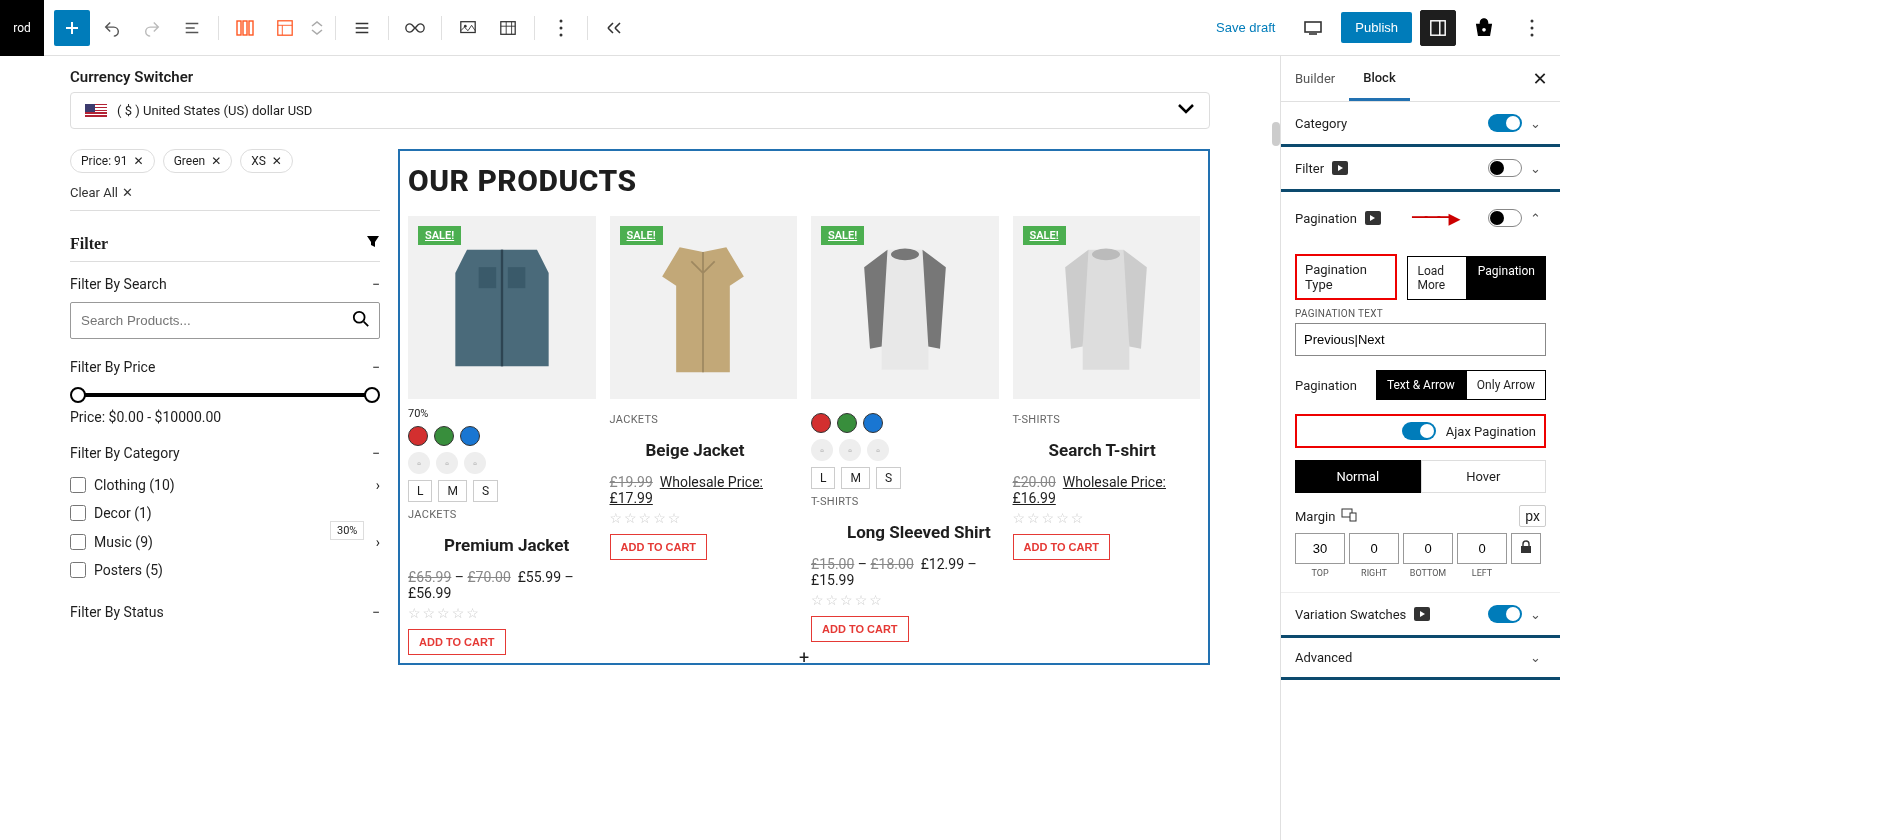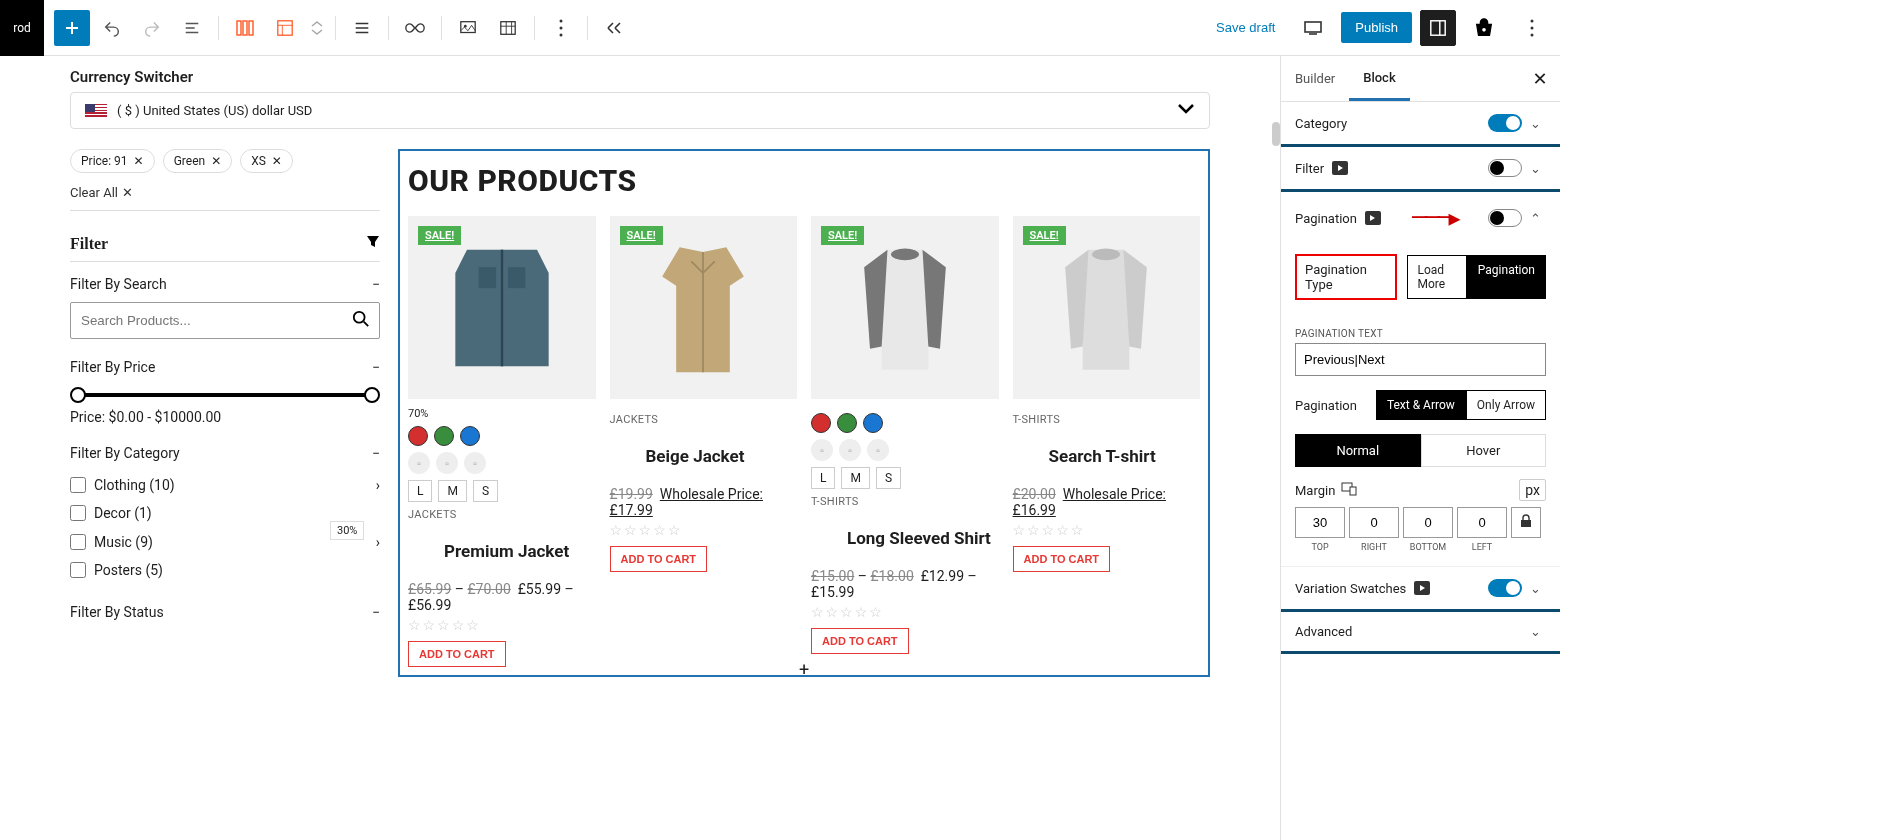--- a/index.html
+++ b/index.html
@@ -60,21 +60,21 @@
 .thumb { background: #f1f1f1; height: 183px; position: relative; display: flex; align-items: center; justify-content: center; }
 .sale { position: absolute; top: 10px; left: 10px; background: #4caf50; color: #fff; font-size: 11px; font-weight: 600; padding: 3px 7px; text-decoration: underline; }
 .prod-img { width: 120px; height: 140px; }
 .stock-pct { font-size: 11px; margin: 8px 0 4px; }
 .swatches { display: flex; gap: 6px; margin: 6px 0; }
 .swatch { width: 20px; height: 20px; border-radius: 50%; border: 1px solid #333; }
 .size-row { display: flex; gap: 6px; margin: 6px 0; }
 .size-chip { width: 22px; height: 22px; background: #eee; border-radius: 50%; display: flex; align-items: center; justify-content: center; font-size: 10px; color: #888; }
 .size-box { border: 1px solid #ccc; padding: 3px 8px; font-size: 12px; }
 .cat-label { font-size: 11px; color: #666; margin: 4px 0; letter-spacing: 0.3px; }
-.prod-title { font-size: 17px; font-weight: 700; margin: 20px 0; padding-left: 36px; }
+.prod-title { font-size: 17px; font-weight: 700; margin: 14px 0; padding-left: 36px; }
 .price { font-size: 14px; margin: 4px 0; }
 .price .strike { text-decoration: line-through; color: #888; }
 .price .wholesale { text-decoration: underline; }
 .stars { color: #ccc; font-size: 14px; letter-spacing: 2px; margin: 4px 0; }
 .add-cart { border: 1px solid #e53935; color: #e53935; background: #fff; padding: 6px 10px; font-size: 11px; font-weight: 600; cursor: pointer; margin-top: 4px; }
 .plus-handle { position: absolute; bottom: -4px; left: 50%; transform: translateX(-50%); width: 20px; height: 20px; display: flex; align-items: center; justify-content: center; font-size: 18px; }
 
 
 .settings { width: 280px; border-left: 1px solid #e0e0e0; overflow: auto; }
 .tabs { display: flex; align-items: center; border-bottom: 1px solid #e0e0e0; height: 46px; }
@@ -473,35 +473,41 @@
         <span class="lbl">Pagination</span>
         <span class="video-badge"></span>
         <span class="red-arrow">———▸</span>
         <span class="toggle off-border">
             <span class="knob"></span>
           </span>
         <span class="expand">⌃</span>
       </div>
 
       <div class="sub-panel">
-        <div style="display:flex;align-items:center;gap:10px;margin-bottom:28px">
+        <div style="display:flex;align-items:flex-end;gap:10px;margin-bottom:8px">
           <span class="red-box"><span>Pagination Type</span></span>
           <div class="btn-group" style="margin-left:auto">
             <div class="bg-btn">Load More</div>
             <div class="bg-btn active">Pagination</div>
           </div>
         </div>
         <div class="field-label">PAGINATION TEXT</div>
         <input class="text-input" value="Previous|Next" style="">
         <div style="display:flex;align-items:center;gap:10px;margin:14px 0">
           <span class="lbl">Pagination</span>
           <div class="btn-group" style="margin-left:auto">
             <div class="bg-btn active">Text &amp; Arrow</div>
             <div class="bg-btn">Only Arrow</div>
           </div>
+        </div>
+        <div style="border:2px solid #e00;padding:6px 8px;display:flex;align-items:center;gap:10px;margin-bottom:12px">
+          <span class="toggle on">
+              <span class="knob"></span>
+            </span>
+          <span>Ajax Pagination</span>
         </div>
         <div class="state-tabs">
           <div class="state-tab active">Normal</div>
           <div class="state-tab">Hover</div>
         </div>
         <div class="margin-row" style="margin-top:12px">
           <span class="lbl">Margin</span>
           <span><svg width="16" height="14" viewBox="0 0 16 14">
                 <rect x="1" y="1" width="10" height="8" fill="none" stroke="#333"></rect>
                 <rect x="9" y="5" width="6" height="8" fill="#fff" stroke="#333"></rect>

